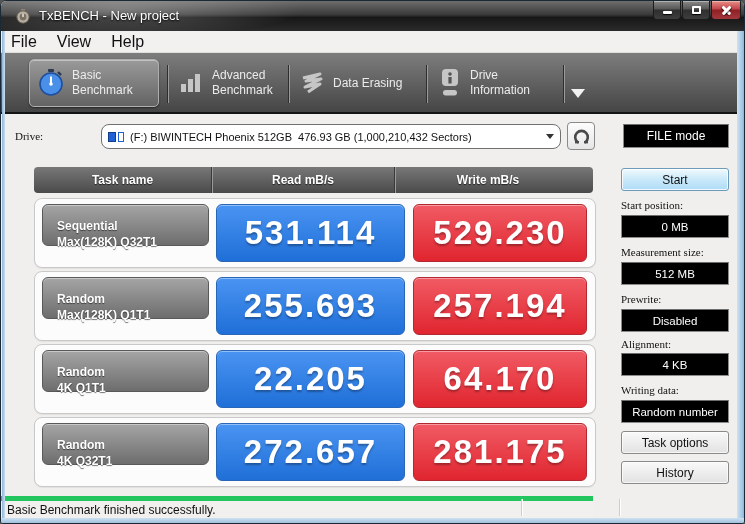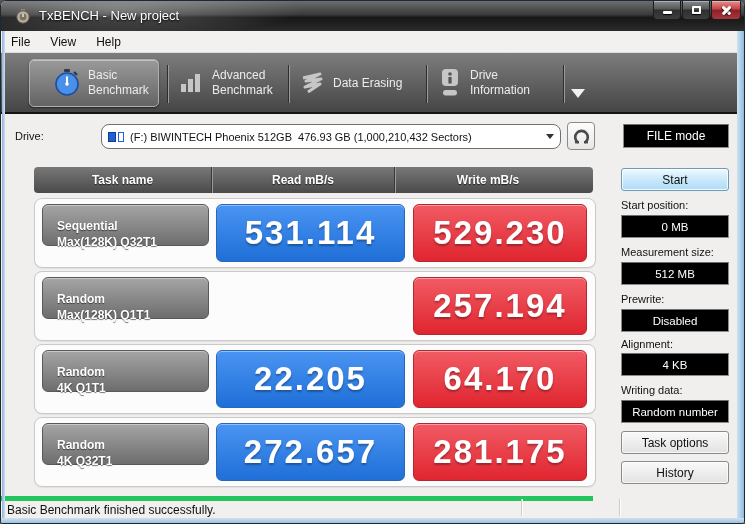--- a/index.html
+++ b/index.html
@@ -29,41 +29,41 @@
   }
   .winbtn.close { background:linear-gradient(#e98f86, #c0444a 45%, #8e2024 50%, #a3383c); }
   .glyph-min { width:9px; height:3px; background:#fff; border-radius:1px; margin-top:4px; box-shadow:0 1px 1px #000;}
   .glyph-max { width:9px; height:8px; border:2px solid #fff; border-radius:1px; box-shadow:0 1px 1px #000;}
   .glyph-x { position:relative; width:11px; height:11px; }
   .glyph-x div { position:absolute; left:0; top:4.5px; width:11px; height:2.5px; background:#fff; border-radius:1px; box-shadow:0 1px 1px rgba(0,0,0,.6);}
   .glyph-x div:nth-child(1){ transform:rotate(45deg);} .glyph-x div:nth-child(2){ transform:rotate(-45deg);}
 
   
   .menubar { left:0; top:30px; width:745px; height:22px; background:#f2f1ef; border-bottom:1px solid #e0dedb; display:flex; align-items:center; }
-  .menu-item { padding:0 10px; font-size:12px; color:#111; height:100%; display:flex; align-items:center; cursor:default; }
+  .menu-item { padding:0 10px; font-size:16px; color:#111; height:100%; display:flex; align-items:center; cursor:default; }
 
   
   .toolbar { left:0; top:52px; width:745px; height:61px;
     background:linear-gradient(#7d7d7d, #565656 70%, #454545);
     border-bottom:2px solid #141414; }
   .tab-active {
     left:28px; top:6px; width:130px; height:48px; border-radius:5px;
     background:linear-gradient(#9a9a9a, #636363);
     border:1px solid #aeaeae; box-shadow:inset 0 1px 0 rgba(255,255,255,.4), 0 1px 2px rgba(0,0,0,.5);
-    display:flex; align-items:center; gap:8px; padding-left:24px;
+    display:flex; align-items:center; gap:8px; padding-left:8px;
   }
   .tab { position:absolute; top:6px; height:48px; display:flex; align-items:center; gap:9px; cursor:default; }
   .tab-label { font-size:12px; color:#ececec; line-height:15px; }
   .toolsep { position:absolute; top:12px; width:2px; height:38px;
     background:linear-gradient(90deg,#2e2e2e 50%, #9a9a9a 50%); }
   .overflow-arrow { position:absolute; left:570px; top:36px; width:0; height:0;
     border-left:7px solid transparent; border-right:7px solid transparent; border-top:9px solid #f2f2f2; }
 
   
-  .label { font-size:11px; color:#111; }
+  .label { font-size:11px; color:#111;font-family:Liberation Serif, serif; }
   .combo { left:100px; top:123px; width:460px; height:25px; background:#fff;
     border:1px solid #707070; border-radius:8px; display:flex; align-items:center; padding:0 6px; }
   .combo-text { font-size:11px; color:#111; white-space:pre; overflow:hidden; flex:1; }
   .combo-arrow { width:0; height:0; border-left:4px solid transparent; border-right:4px solid transparent; border-top:5px solid #333; margin-left:4px;}
   .disk-icon { width:17px; height:12px; position:relative; margin-right:5px; flex:0 0 auto;}
   .disk-icon .d1 { position:absolute; left:0; top:1px; width:8px; height:10px; background:#1f62d6; border:1px solid #123d8a;}
   .disk-icon .d2 { position:absolute; left:10px; top:1px; width:6px; height:10px; background:#fff; border:1px solid #1f62d6;}
   .refresh-btn { left:566px; top:121px; width:28px; height:28px; border:1px solid #8a8a8a; border-radius:4px;
     background:linear-gradient(#fdfdfd,#e6e6e6); display:flex; align-items:center; justify-content:center; }
 
@@ -226,20 +226,21 @@
     </div>
     <div class="val read">531.114</div>
     <div class="val write">529.230</div>
   </div>
 
   <div class="abs rowbox" style="top:270px;">
     <div class="abs taskbtn">
       <div>Random</div>
         <div>Max(128K) Q1T1</div>
     </div>
+    <div class="val read">255.693</div>
     <div class="val write">257.194</div>
   </div>
 
   <div class="abs rowbox" style="top:343px;">
     <div class="abs taskbtn">
       <div>Random</div>
         <div>4K Q1T1</div>
     </div>
     <div class="val read">22.205</div>
     <div class="val write">64.170</div>

